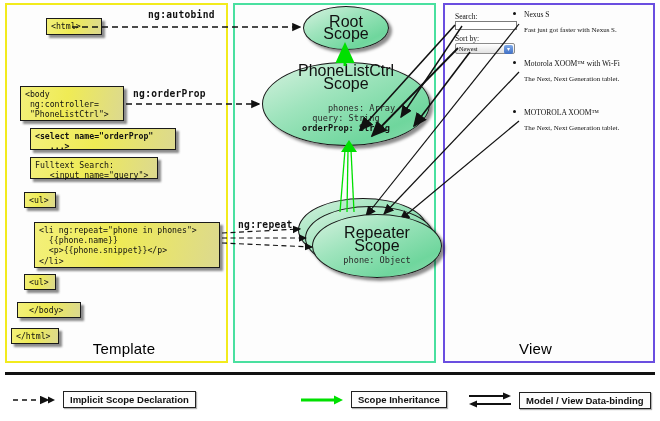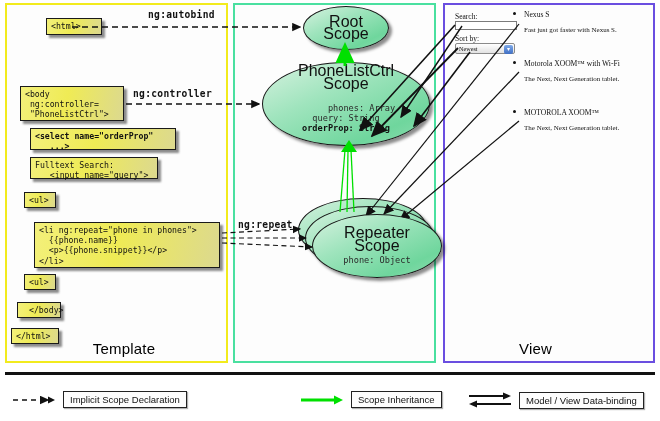--- a/index.html
+++ b/index.html
@@ -30,21 +30,21 @@
            padding:2px 4px;white-space:pre;}
   .codebox.bold{font-weight:bold;}
 
   #box-html    {left:14px; top:18px; width:56px;  height:17px;margin-left:32px;}
   #box-body    {left:20px; top:86px; width:104px; height:35px;}
   #box-select  {left:30px; top:128px;width:146px; height:22px;}
   #box-search  {left:30px; top:157px;width:128px; height:22px;}
   #box-ul1     {left:24px; top:192px;width:32px;  height:16px;}
   #box-li      {left:34px; top:222px;width:186px; height:46px;}
   #box-ul2     {left:24px; top:274px;width:32px;  height:16px;}
-  #box-bodyend {left:17px; top:302px;width:44px;  height:16px;padding-left:11px;}
+  #box-bodyend {left:17px; top:302px;width:64px;  height:16px;padding-left:11px;}
   #box-htmlend {left:11px; top:328px;width:48px;  height:16px;}
 
   
   .edge-label{position:absolute;font-family:"DejaVu Sans Mono","Liberation Mono",monospace;
               font-size:9.6px;font-weight:bold;color:#111;letter-spacing:.3px;}
   #lbl-autobind  {left:148px;top:9px;}
   #lbl-controller{left:133px;top:88px;}
   #lbl-repeat    {left:238px;top:219px;}
 
   
@@ -87,21 +87,21 @@
   .phone-item{position:absolute;left:524px;width:128px;}
   .phone-name{font-family:"Liberation Serif",serif;font-size:7.6px;color:#111;}
   .phone-snip{font-family:"Liberation Serif",serif;font-size:7px;color:#111;margin-top:7px;}
   .bullet{position:absolute;left:-11px;top:2px;width:3px;height:3px;border-radius:50%;background:#111;}
   #phone-0{top:10px;}
   #phone-1{top:59px;}
   #phone-2{top:108px;}
 
   
   #legend-rule{position:absolute;left:5px;top:372px;width:650px;height:2.5px;background:#111;}
-  .legend-item{position:absolute;top:391px;}
+  .legend-item{position:absolute;top:391px;font-weight:bold;}
   .legend-box{border:1.5px solid #222;background:#fdfdfd;font-size:9.5px;color:#111;
               padding:2px 6px;box-shadow:1px 1px 1px rgba(0,0,0,.3);display:inline-block;
               font-family:"Liberation Sans",sans-serif;}
   #legend-0{left:12px;}
   #legend-1{left:300px;}
   #legend-2{left:468px;}
   .legend-row{display:flex;align-items:center;gap:7px;}
 
   svg.ov{position:absolute;left:0;top:0;width:660px;height:421px;pointer-events:none;}
   #svg-arrows{z-index:2;}
@@ -186,21 +186,21 @@
   <div class="codebox" id="box-ul1">&lt;ul&gt;</div>
   <div class="codebox" id="box-li">&lt;li ng:repeat="phone in phones"&gt;
   {{phone.name}}
   &lt;p&gt;{{phone.snippet}}&lt;/p&gt;
 &lt;/li&gt;</div>
   <div class="codebox" id="box-ul2">&lt;ul&gt;</div>
   <div class="codebox" id="box-bodyend">&lt;/body&gt;</div>
   <div class="codebox" id="box-htmlend">&lt;/html&gt;</div>
 
   <div class="edge-label" id="lbl-autobind">ng:autobind</div>
-  <div class="edge-label" id="lbl-controller">ng:controller</div>
+  <div class="edge-label" id="lbl-controller">ng:orderProp</div>
   <div class="edge-label" id="lbl-repeat">ng:repeat</div>
 
   <div class="ellipse" id="ell-root">
     <div class="e-title">
       <div>Root</div>
       <div>Scope</div>
     </div>
   </div>
 
   <div class="ellipse" id="ell-ctrl">

